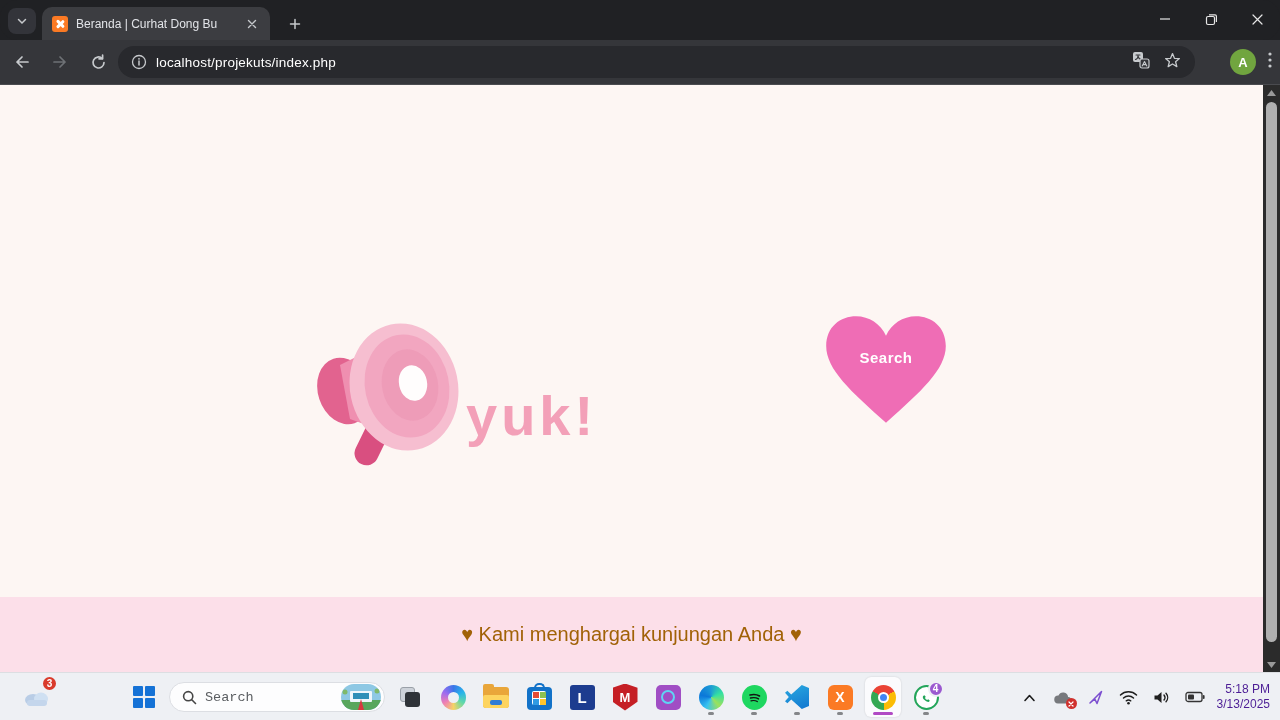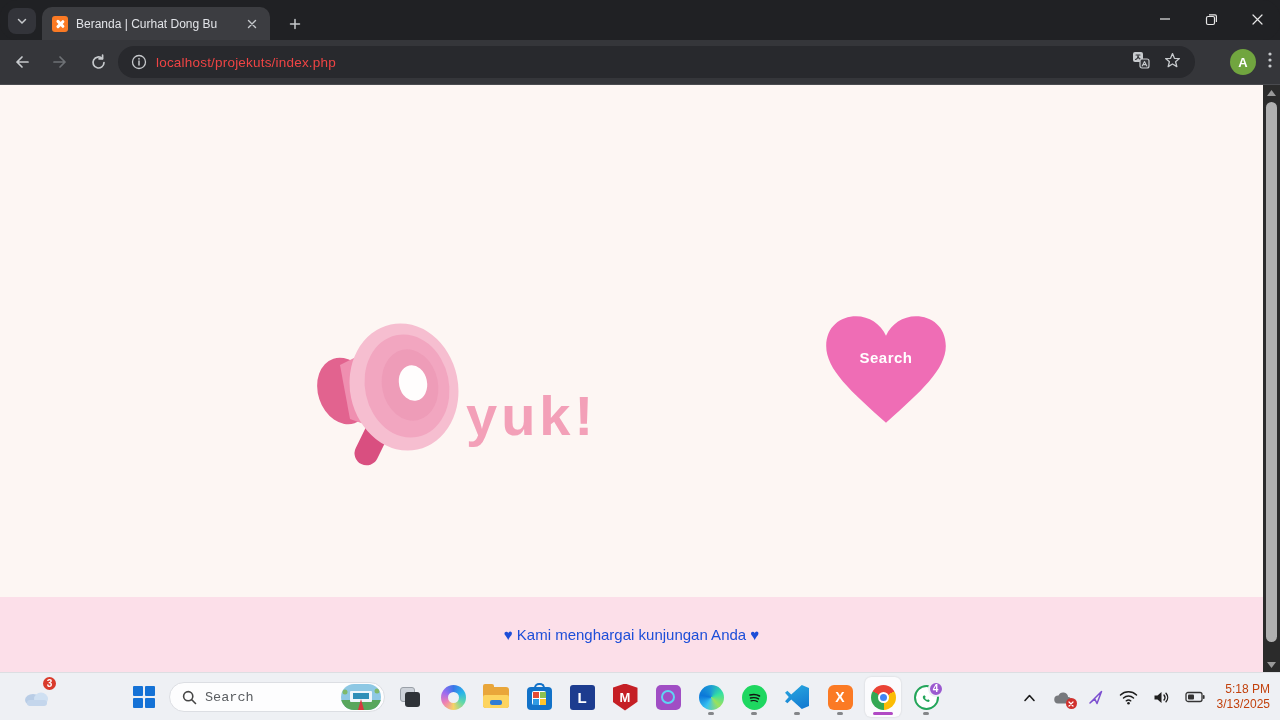--- a/index.html
+++ b/index.html
@@ -16,35 +16,35 @@
   .tab-title { flex:1; font-size:12px; color:#e2e4e8; white-space:nowrap; overflow:hidden; }
   .tab-close { width:16px; height:16px; display:flex; align-items:center; justify-content:center; border-radius:50%; }
   .new-tab { position:absolute; left:282px; top:11px; width:26px; height:26px; border-radius:50%; display:flex; align-items:center; justify-content:center; }
   .win-controls { position:absolute; right:0; top:0; height:38px; display:flex; }
   .win-btn { width:46px; height:38px; display:flex; align-items:center; justify-content:center; }
 
   .toolbar { position:absolute; left:0; top:40px; width:1280px; height:44px; background:#35363a; display:flex; align-items:center; }
   .nav-btn { width:32px; height:32px; display:flex; align-items:center; justify-content:center; border-radius:50%; margin-left:6px; }
   .omnibox { position:absolute; left:118px; top:6px; width:1077px; height:32px; background:#28292d; border-radius:16px; display:flex; align-items:center; padding:0 12px; }
   .site-info { width:18px; height:18px; display:flex; align-items:center; justify-content:center; margin-right:8px; }
-  .url-text { font-size:13.5px; color:#ef4444; letter-spacing:.2px; flex:1; }
+  .url-text { font-size:13.5px; color:#ffffff; letter-spacing:.2px; flex:1; }
   .omni-right { display:flex; align-items:center; gap:14px; margin-right:2px; }
   .tb-right { position:absolute; right:8px; top:6px; height:32px; display:flex; align-items:center; gap:12px; }
   .avatar { width:26px; height:26px; border-radius:50%; background:#71a53f; color:#fff; font-size:13px; font-weight:bold; display:flex; align-items:center; justify-content:center; }
 
   
   .content { position:absolute; left:0; top:84px; width:1280px; height:588px; background:#fdf6f3; border-top:1px solid #4a4b4f; }
   .logo-word1 { position:absolute; left:436px; top:212px; font-size:56px; font-weight:bold; letter-spacing:4px; color:#f3a0b8; }
   .logo-word2 { position:absolute; left:466px; top:298px; font-size:56px; font-weight:bold; letter-spacing:4px; color:#f3a0b8; }
   .megaphone { position:absolute; left:310px; top:218px; }
   .heart-btn { position:absolute; left:821px; top:226px; width:130px; height:122px; cursor:pointer; }
   .heart-btn svg { position:absolute; inset:0; }
   .heart-label { position:absolute; left:0; top:38px; width:100%; text-align:center; color:#fff; font-weight:bold; font-size:15px; letter-spacing:.5px; }
   .page-footer { position:absolute; left:0; bottom:0; width:1263px; height:75px; background:#fcdfe9; display:flex; align-items:center; justify-content:center; }
-  .page-footer span { color:#1d4ed8; font-size:15px; }
+  .page-footer span { color:#a16207; font-size:20px; }
   .scrollbar { position:absolute; right:0; top:0; width:17px; height:588px; background:#2b2b2b; }
   .sb-arrow { position:absolute; left:0; width:17px; height:16px; display:flex; align-items:center; justify-content:center; }
   .sb-thumb { position:absolute; left:3px; top:17px; width:11px; height:540px; background:#b0b0b0; border-radius:6px; }
 
   
   .taskbar { position:absolute; left:0; top:672px; width:1280px; height:48px; background:#eef0f4; border-top:1px solid #dcdee2; }
   .widgets { position:absolute; left:14px; top:4px; width:46px; height:40px; display:flex; align-items:center; justify-content:center; }
   .badge { position:absolute; border-radius:50%; background:#d93a2b; color:#fff; font-size:10px; font-weight:bold; display:flex; align-items:center; justify-content:center; border:2px solid #eef0f4; }
   .widgets .badge { width:17px; height:17px; right:2px; top:-2px; }
   .tb-center { position:absolute; left:126px; top:4px; height:40px; display:flex; align-items:center; gap:7px; }
@@ -78,21 +78,21 @@
   .edge { width:25px; height:25px; border-radius:50%; background:conic-gradient(from 210deg,#35c1f1,#0b77d9,#1c99d6,#35e1a1,#9be15d,#35c1f1); }
   .spotify { width:25px; height:25px; border-radius:50%; background:#1ed760; display:flex; align-items:center; justify-content:center; }
   .vscode { width:24px; height:24px; background:linear-gradient(160deg,#29a9e0,#1277d0); clip-path:polygon(70% 0%,100% 12%,100% 88%,70% 100%,26% 60%,10% 76%,0% 68%,16% 50%,0% 32%,10% 24%,26% 40%); }
   .xampp { width:25px; height:25px; background:#fb7a24; border-radius:6px; color:#fff; font-weight:bold; font-size:14px; display:flex; align-items:center; justify-content:center; }
   .chrome { width:25px; height:25px; border-radius:50%; background:conic-gradient(from -60deg,#ea4335 0 120deg,#fbbc05 0 240deg,#34a853 0 360deg); display:flex; align-items:center; justify-content:center; }
   .chrome i { width:11px; height:11px; border-radius:50%; background:#4285f4; border:2px solid #fff; }
   .whatsapp { width:25px; height:25px; border-radius:50%; background:#fff; border:2px solid #23a55a; display:flex; align-items:center; justify-content:center; position:relative; }
   .whatsapp .badge { width:16px; height:16px; right:-7px; top:-6px; background:#9b59d0; }
   .tray { position:absolute; right:6px; top:0; height:48px; display:flex; align-items:center; gap:11px; }
   .tray-ic { width:22px; height:22px; display:flex; align-items:center; justify-content:center; position:relative; }
-  .clock { text-align:right; font-size:12px; color:#c2410c; line-height:15px; padding-right:4px; }
+  .clock { text-align:right; font-size:12px; color:#4c1d95; line-height:15px; padding-right:4px; }
   .od-badge { position:absolute; right:-3px; bottom:-1px; width:11px; height:11px; border-radius:50%; background:#d0312d; display:flex; align-items:center; justify-content:center; }
 </style>
 </head>
 <body>
 
 <div class="stage">
 
   <div class="tabstrip">
     <div class="tab-search">
       <svg width="12" height="12" viewBox="0 0 12 12">

